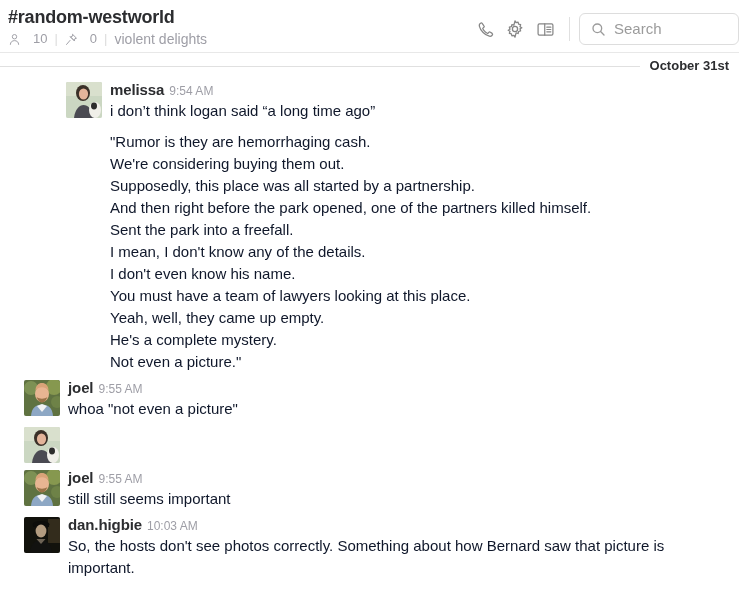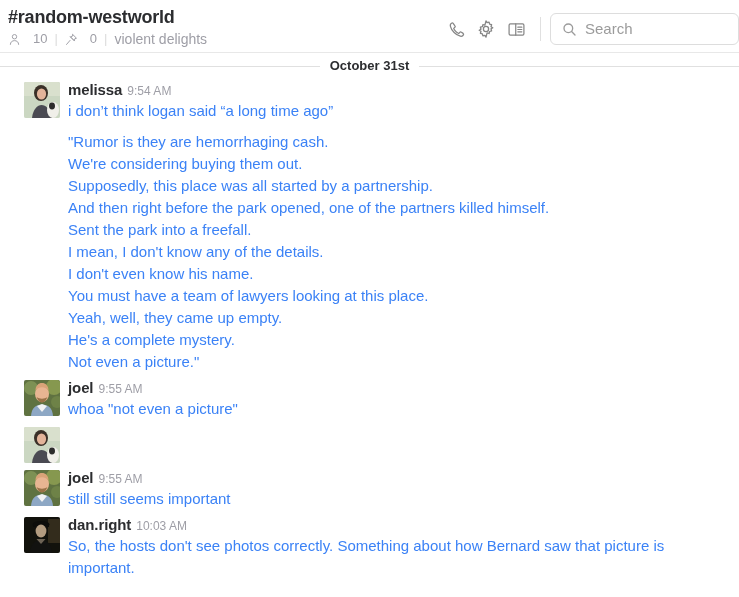--- a/index.html
+++ b/index.html
@@ -82,21 +82,21 @@
     color: #868686;
   }
   .hdr-icon-btn svg { display: block; }
   .hdr-divider {
     width: 1px;
     height: 24px;
     background: #e0e0e0;
     margin: 0 9px 0 9px;
   }
   .search-box {
-    width: 189px;
+    width: 160px;
     height: 32px;
     box-sizing: border-box;
     border: 1px solid #dddddd;
     border-radius: 6px;
     display: flex;
     align-items: center;
     padding-left: 11px;
     background: #fff;
     cursor: text;
   }
@@ -119,21 +119,21 @@
     position: relative;
     padding-top: 0;
   }
 
   .date-divider {
     position: relative;
     height: 22px;
     margin-top: 2px;
     display: flex;
     align-items: center;
-    justify-content: center;
+    justify-content: flex-end;
   }
   .date-divider::before {
     content: "";
     position: absolute;
     left: 0;
     right: 0;
     top: 50%;
     height: 1px;
     background: #e0e0e0;
   }
@@ -145,21 +145,21 @@
     font-weight: bold;
     color: #2c2d30;
     line-height: 16px;
   }
 
   .msg {
     display: flex;
     padding: 7px 20px 0 24px;
     position: relative;
   }
-  .msg.first-of-day { padding-top: 5px; }
+  .msg.first-of-day { padding-top: 5px; margin-left: 42px; }
 
   .avatar {
     width: 36px;
     height: 36px;
     flex: none;
     border-radius: 2px;
     margin-right: 8px;
     overflow: hidden;
     position: relative;
     background: #dcdcdc;
@@ -182,21 +182,21 @@
     letter-spacing: -0.1px;
   }
   .msg-time {
     font-size: 12px;
     color: #9e9ea6;
     margin-left: 5px;
   }
   .msg-text {
     font-size: 15px;
     line-height: 22px;
-    color: #3b82f6;
+    color: #0f172a;
     white-space: pre-wrap;
     word-wrap: break-word;
   }
   .msg-text + .msg-text { margin-top: 9px; }
 </style>
 </head>
 <body>
 
 <div class="channel-header">
 
@@ -368,18 +368,18 @@
             <rect x="24" y="2" width="12" height="24" fill="#3c3422"></rect>
             <rect x="0" y="0" width="36" height="36" fill="#000" opacity="0.15"></rect>
             <path d="M9 6h16v4H9z" fill="#0d0d0a"></path>
             <ellipse cx="17" cy="7.5" rx="8.5" ry="3.4" fill="#0d0d0a"></ellipse>
             <ellipse cx="17" cy="14" rx="5.4" ry="6.4" fill="#b39c80"></ellipse>
             <path d="M6 36c.5-9 5-13 11-13s10.5 4 11 13z" fill="#121210"></path>
             <path d="M12.5 22l4.5 5 4.5-5z" fill="#6d6355"></path>
           </svg>
         </div>
         <div class="msg-body">
-          <div class="msg-head"><span class="msg-author">dan.right</span><span class="msg-time">10:03 AM</span></div>
+          <div class="msg-head"><span class="msg-author">dan.higbie</span><span class="msg-time">10:03 AM</span></div>
           <div class="msg-text">So, the hosts don't see photos correctly. Something about how Bernard saw that picture is important.</div>
         </div>
       </div>
     </div>
 </div>
 
 </body></html>

